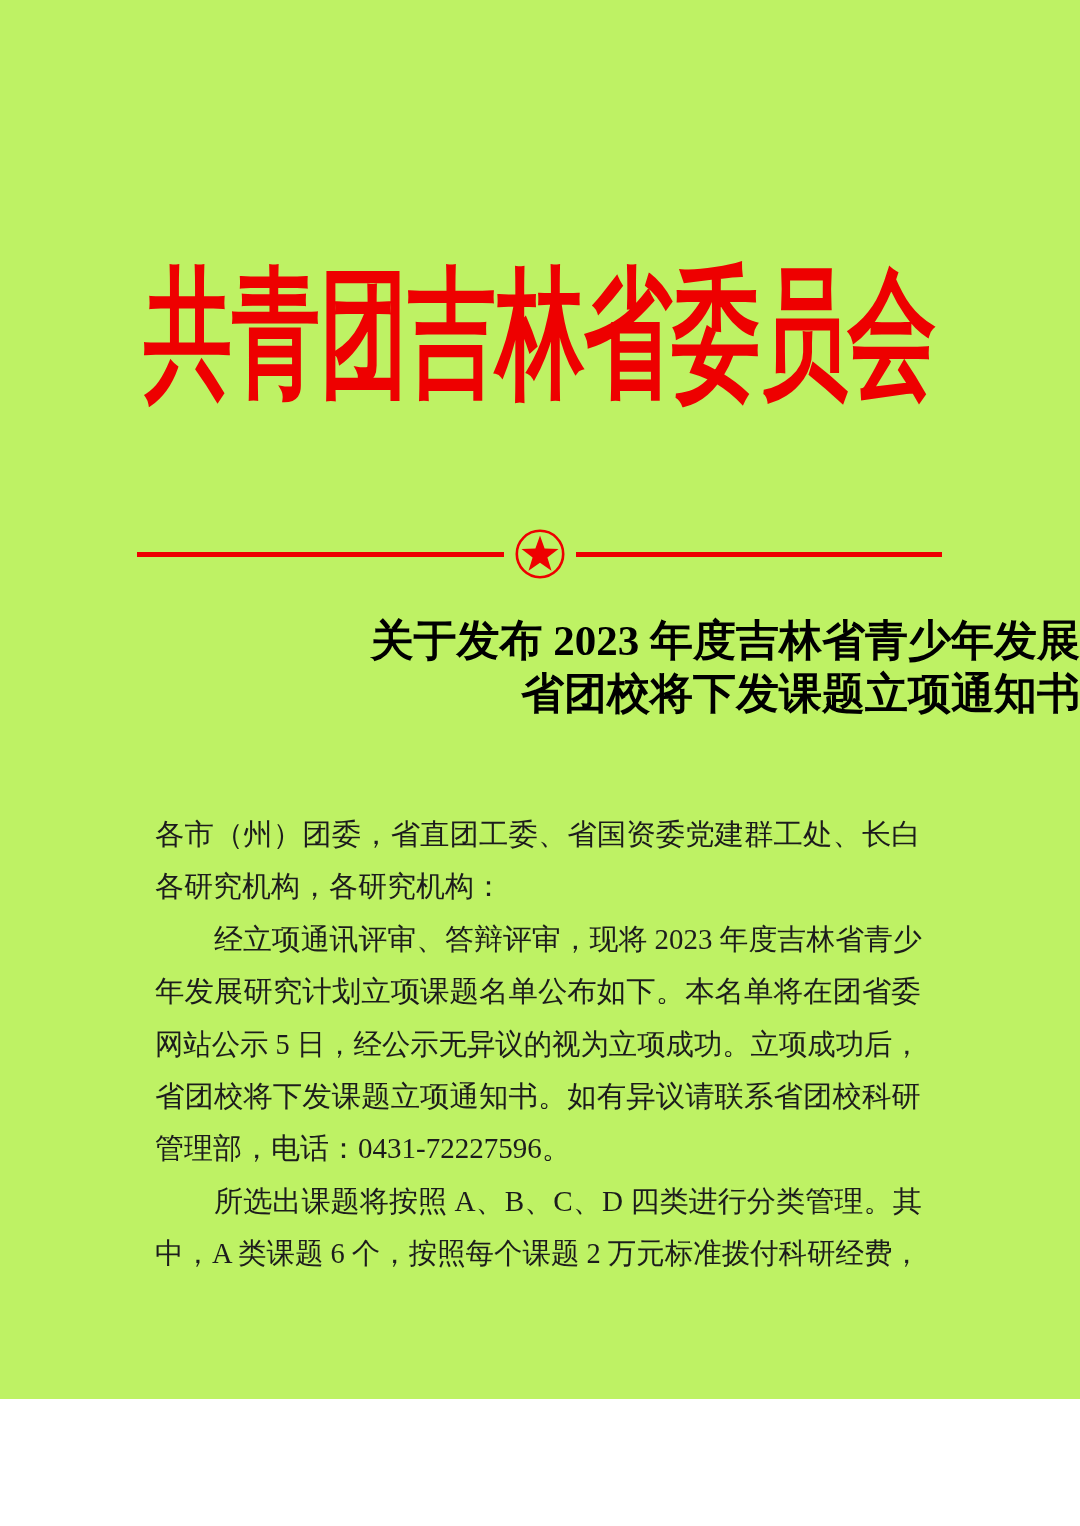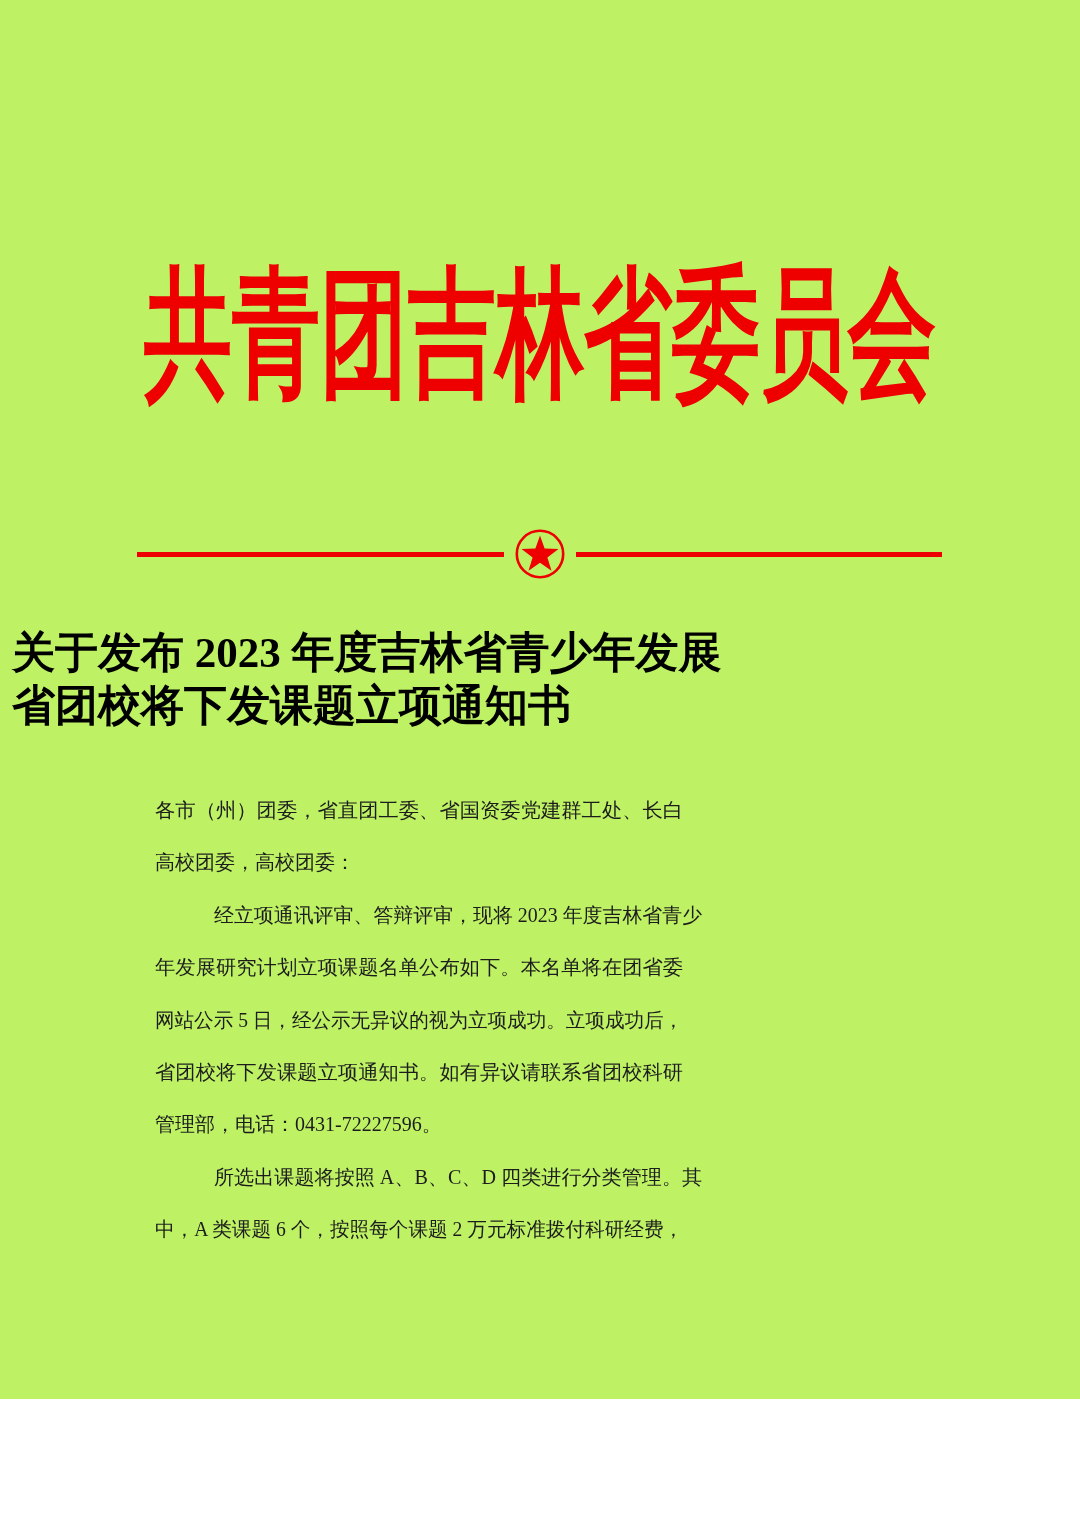--- a/index.html
+++ b/index.html
@@ -53,35 +53,35 @@
     width: 50px;
     height: 52px;
     margin: 0 11px;
   }
   
   .doc-title {
     position: absolute;
     left: 0;
     right: 0;
     top: 614px;
-    margin: 12px;
-    text-align: left;
+    margin: 0;
+    text-align: right;
     font-size: 43px;
     line-height: 53px;
     font-weight: bold;
     color: #000000;
     white-space: nowrap;
   }
   
   .doc-body {
     position: absolute;
     left: 155px;
     width: 779px;
-    top: 784px;
-    font-size: 20px;
+    top: 808px;
+    font-size: 29px;
     color: #1c1c1c;
   }
   .line {
     height: 52.4px;
     line-height: 52.4px;
     white-space: nowrap;
     overflow: visible;
   }
   .line.indent { padding-left: 59px; }
   .line .line-text { display: inline-block; }
@@ -115,21 +115,21 @@
     <div class="rule"></div>
   </div>
 
   <h1 class="doc-title">
     <div>关于发布 2023 年度吉林省青少年发展</div>
     <div>省团校将下发课题立项通知书</div>
   </h1>
 
   <div class="doc-body">
     <div class="line"><span class="line-text" style="transform-origin: left center; transform: scaleX(1.01565);">各市（州）团委，省直团工委、省国资委党建群工处、长白</span></div>
-    <div class="line para-end"><span class="line-text">高校团委，高校团委：</span></div>
+    <div class="line para-end"><span class="line-text">各研究机构，各研究机构：</span></div>
     <div class="line indent"><span class="line-text" style="transform-origin: left center; transform: scaleX(0.996195);">经立项通讯评审、答辩评审，现将 2023 年度吉林省青少</span></div>
     <div class="line"><span class="line-text" style="transform-origin: left center; transform: scaleX(1.01565);">年发展研究计划立项课题名单公布如下。本名单将在团省委</span></div>
     <div class="line"><span class="line-text" style="transform-origin: left center; transform: scaleX(0.978029);">网站公示 5 日，经公示无异议的视为立项成功。立项成功后，</span></div>
     <div class="line"><span class="line-text" style="transform-origin: left center; transform: scaleX(1.01565);">省团校将下发课题立项通知书。如有异议请联系省团校科研</span></div>
     <div class="line para-end"><span class="line-text">管理部，电话：0431-72227596。</span></div>
     <div class="line indent"><span class="line-text" style="transform-origin: left center; transform: scaleX(1.00528);">所选出课题将按照 A、B、C、D 四类进行分类管理。其</span></div>
     <div class="line"><span class="line-text" style="transform-origin: left center; transform: scaleX(0.981031);">中，A 类课题 6 个，按照每个课题 2 万元标准拨付科研经费，</span></div>
   </div>
 
   <div class="page-number">—1—</div>

